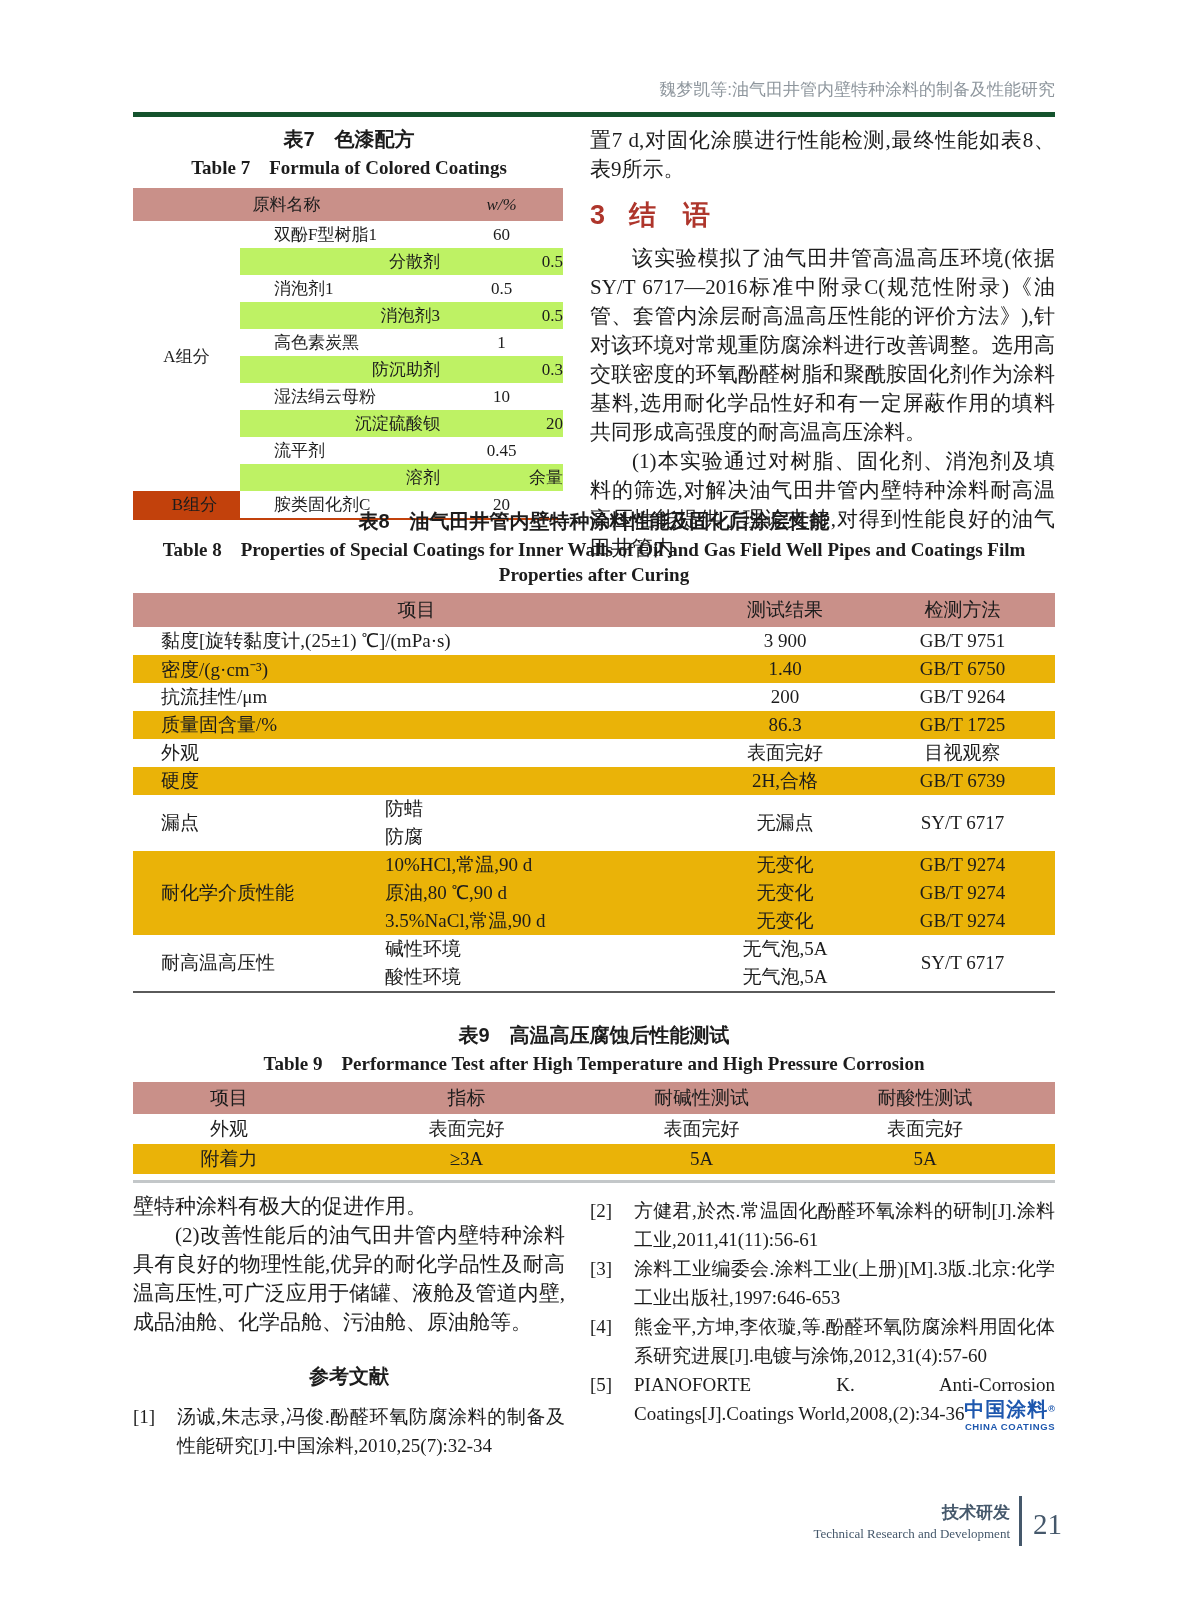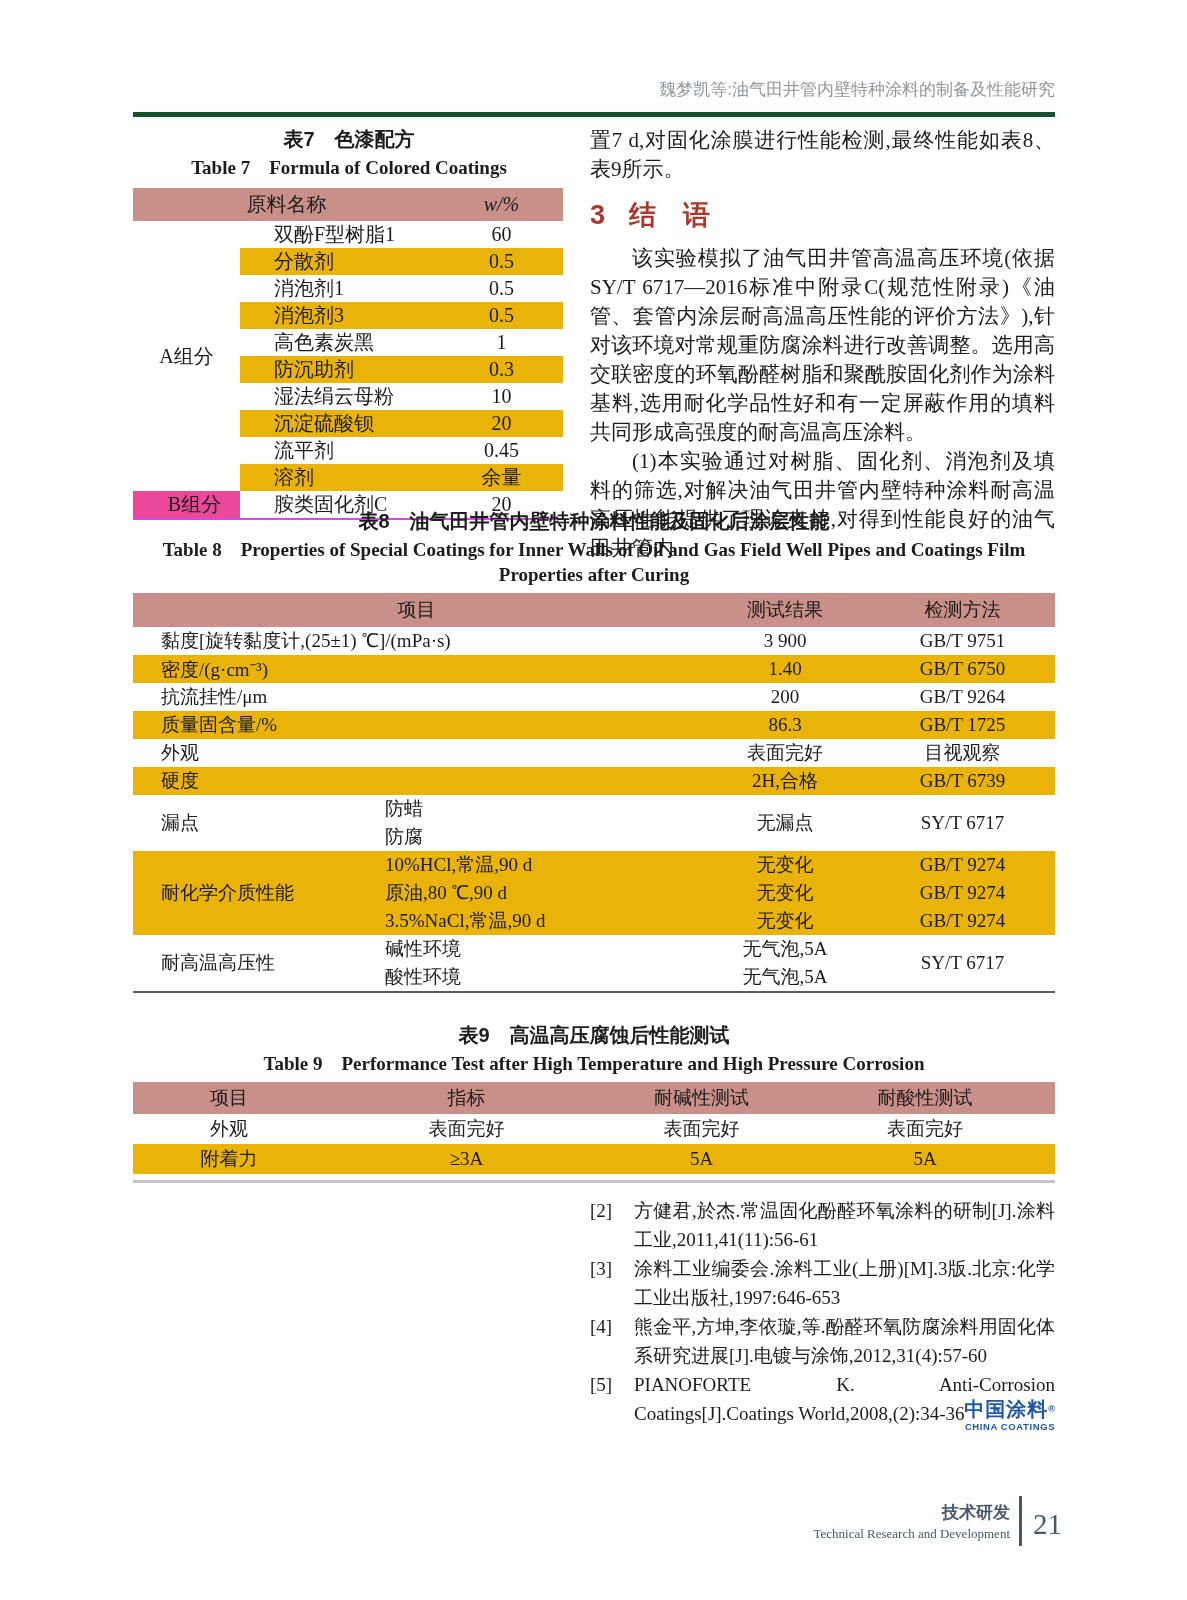--- a/index.html
+++ b/index.html
@@ -18,29 +18,29 @@
   
   table.tbl { border-collapse:collapse; table-layout:fixed; }
   table.tbl th, table.tbl td { padding:0; font-weight:normal; vertical-align:middle; }
   .pinkhead th { background:#c99089; }
   tr.pk td { background:#eab308; }
   
   .tt-cn { text-align:center; font-family:"Liberation Sans", sans-serif; font-weight:bold; font-size:20px; line-height:26px; }
   .tt-en { text-align:center; font-family:"Liberation Serif", serif; font-weight:bold; font-size:19px; line-height:25px; margin-top:3px; }
   
   .col-top-left  { position:absolute; left:133px; top:126px; width:432px; }
-  .t7 { width:430px; font-size:20px; margin-top:8px; border-bottom:2px solid #d946ef; }
+  .t7 { width:430px; font-size:17px; margin-top:8px; border-bottom:2px solid #c2410c; }
   .t7 th { height:33px; }
   .t7 th.vh { font-style:italic; }
   .t7 td { height:27px;margin-top:35px; }
   .t7 .grp { text-align:center; }
-  .t7 .grp-pink { background:#ec4899;padding-left:16px; }
+  .t7 .grp-pink { background:#c2410c;padding-left:16px; }
   .t7 .nm { text-align:left; padding-left:34px; }
   .t7 .vl { text-align:center; }
-  .t7 tr.pk7 .nm, .t7 tr.pk7 .vl { background:#eab308; }
+  .t7 tr.pk7 .nm, .t7 tr.pk7 .vl { background:#bef264;text-align:right; }
   
   .col-top-right { position:absolute; left:590px; top:126px; width:465px; }
   .para { font-size:21px; line-height:29px; text-align:justify; margin:0; }
   .indent { text-indent:2em; }
   .sec-head {
     color:#ae352b; font-family:"Liberation Sans", sans-serif;
     font-weight:bold; font-size:27px; line-height:34px; margin:14px 0 12px 0;
   }
   .sec-num { margin-right:24px; }
   
@@ -281,20 +281,29 @@
           <td>附着力</td>
           <td>≥3A</td>
           <td>5A</td>
           <td>5A</td>
         </tr>
       </tbody>
     </table>
     <div class="t9-rule"></div>
   </div>
 
+  <div class="col-bot-left">
+    <p class="para">壁特种涂料有极大的促进作用。</p>
+    <p class="para indent">(2)改善性能后的油气田井管内壁特种涂料具有良好的物理性能,优异的耐化学品性及耐高温高压性,可广泛应用于储罐、液舱及管道内壁,成品油舱、化学品舱、污油舱、原油舱等。</p>
+    <div class="refs-heading">参考文献</div>
+    <div class="ref">
+      <span class="ref-label">[1]</span>
+      <span class="ref-text">汤诚,朱志录,冯俊.酚醛环氧防腐涂料的制备及性能研究[J].中国涂料,2010,25(7):32-34</span>
+    </div>
+  </div>
 
   <div class="col-bot-right">
     <div class="ref">
       <span class="ref-label">[2]</span>
       <span class="ref-text">方健君,於杰.常温固化酚醛环氧涂料的研制[J].涂料工业,2011,41(11):56-61</span>
     </div>
     <div class="ref">
       <span class="ref-label">[3]</span>
       <span class="ref-text">涂料工业编委会.涂料工业(上册)[M].3版.北京:化学工业出版社,1997:646-653</span>
     </div>

